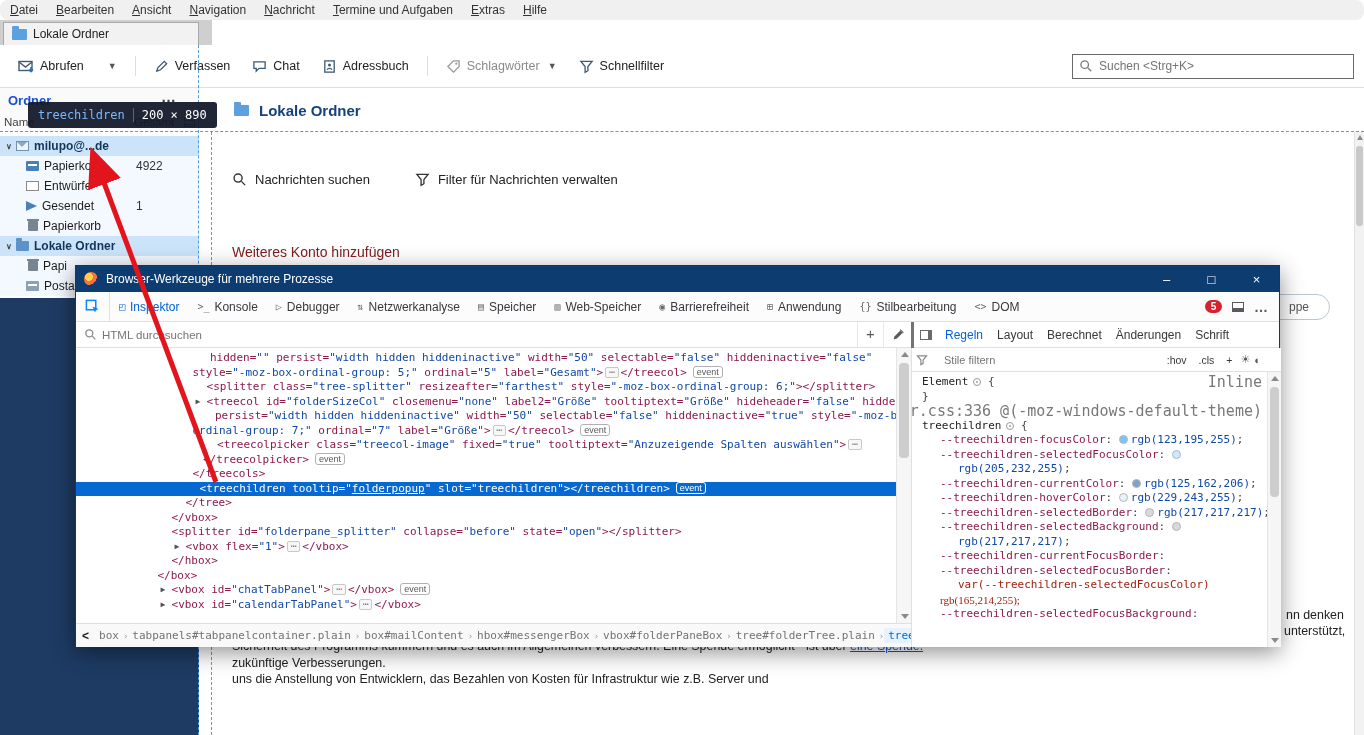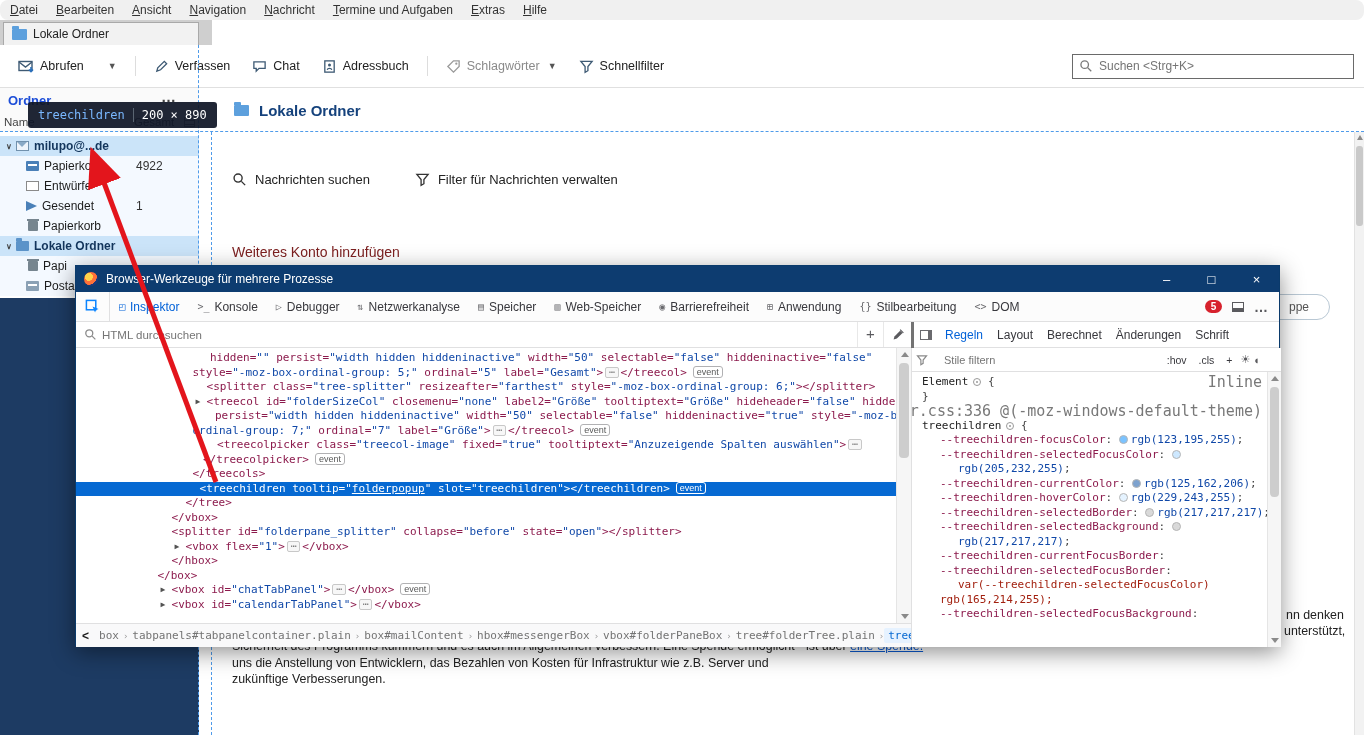--- a/index.html
+++ b/index.html
@@ -307,22 +307,22 @@
     <svg width="15" height="15" viewBox="0 0 16 16">
         <path d="M2 2.5h12L9.5 8v4.5l-3 1.8V8z" fill="none" stroke="#333" stroke-width="1.4"></path>
       </svg>
     <span>Filter für Nachrichten verwalten</span>
   </div>
 </div>
 <div class="main-section">Weiteres Konto hinzufügen</div>
 
 <div class="main-paragraph">
   <div>Sicherheit des Programms kümmern und es auch im Allgemeinen verbessern. Eine Spende ermöglicht</div>
+  <div>zukünftige Verbesserungen.</div>
   <div>uns die Anstellung von Entwicklern, das Bezahlen von Kosten für Infrastruktur wie z.B. Server und</div>
-  <div>zukünftige Verbesserungen.</div>
 </div>
 <div class="frag-donate"><span>ist über </span><span class="lnk">eine Spende.</span></div>
 <div class="frag-r1">nn denken</div>
 <div class="frag-r2">unterstützt,</div>
 <div class="frag-pill">ppe</div>
 
 <div class="main-scrollbar">
   <div class="up"></div>
   <div class="thumb"></div>
 </div>
@@ -498,21 +498,21 @@
         <div class="cline" style="padding-left: 28px;"><span class="sg2-n">--treechildren-selectedFocusColor</span><span class="sg2-cp">: </span><span class="swatch" style="background: rgb(205, 232, 255);"></span></div>
         <div class="cline" style="padding-left: 46px;"><span class="sg2-cv">rgb(205,232,255)</span><span class="sg2-cp">;</span></div>
         <div class="cline" style="padding-left: 28px;"><span class="sg2-n">--treechildren-currentColor</span><span class="sg2-cp">: </span><span class="swatch" style="background: rgb(125, 162, 206);"></span><span class="sg2-cv">rgb(125,162,206)</span><span class="sg2-cp">;</span></div>
         <div class="cline" style="padding-left: 28px;"><span class="sg2-n">--treechildren-hoverColor</span><span class="sg2-cp">: </span><span class="swatch" style="background: rgb(229, 243, 255);"></span><span class="sg2-cv">rgb(229,243,255)</span><span class="sg2-cp">;</span></div>
         <div class="cline" style="padding-left: 28px;"><span class="sg2-n">--treechildren-selectedBorder</span><span class="sg2-cp">: </span><span class="swatch" style="background: rgb(217, 217, 217);"></span><span class="sg2-cv">rgb(217,217,217)</span><span class="sg2-cp">;</span></div>
         <div class="cline" style="padding-left: 28px;"><span class="sg2-n">--treechildren-selectedBackground</span><span class="sg2-cp">: </span><span class="swatch" style="background: rgb(217, 217, 217);"></span></div>
         <div class="cline" style="padding-left: 46px;"><span class="sg2-cv">rgb(217,217,217)</span><span class="sg2-cp">;</span></div>
         <div class="cline" style="padding-left: 28px;"><span class="sg2-n">--treechildren-currentFocusBorder</span><span class="sg2-cp">:</span></div>
         <div class="cline" style="padding-left: 28px;"><span class="sg2-n">--treechildren-selectedFocusBorder</span><span class="sg2-cp">:</span></div>
         <div class="cline" style="padding-left: 46px;"><span class="sg2-cr">var(--treechildren-selectedFocusColor)</span></div>
-        <div class="cline" style="padding-left: 28px;"><span class="sg2-cr">rgb(165,214,255);</span></div>
+        <div class="cline" style="padding-left: 28px; font-family: Liberation Serif, serif;"><span class="sg2-cr">rgb(165,214,255);</span></div>
         <div class="cline" style="padding-left: 28px;"><span class="sg2-n">--treechildren-selectedFocusBackground</span><span class="sg2-cp">:</span></div>
       </div>
     <div class="dt-rscroll">
       <span class="up"></span>
       <span class="thumb"></span>
       <span class="dn"></span>
     </div>
   </div>
 </div>
 

